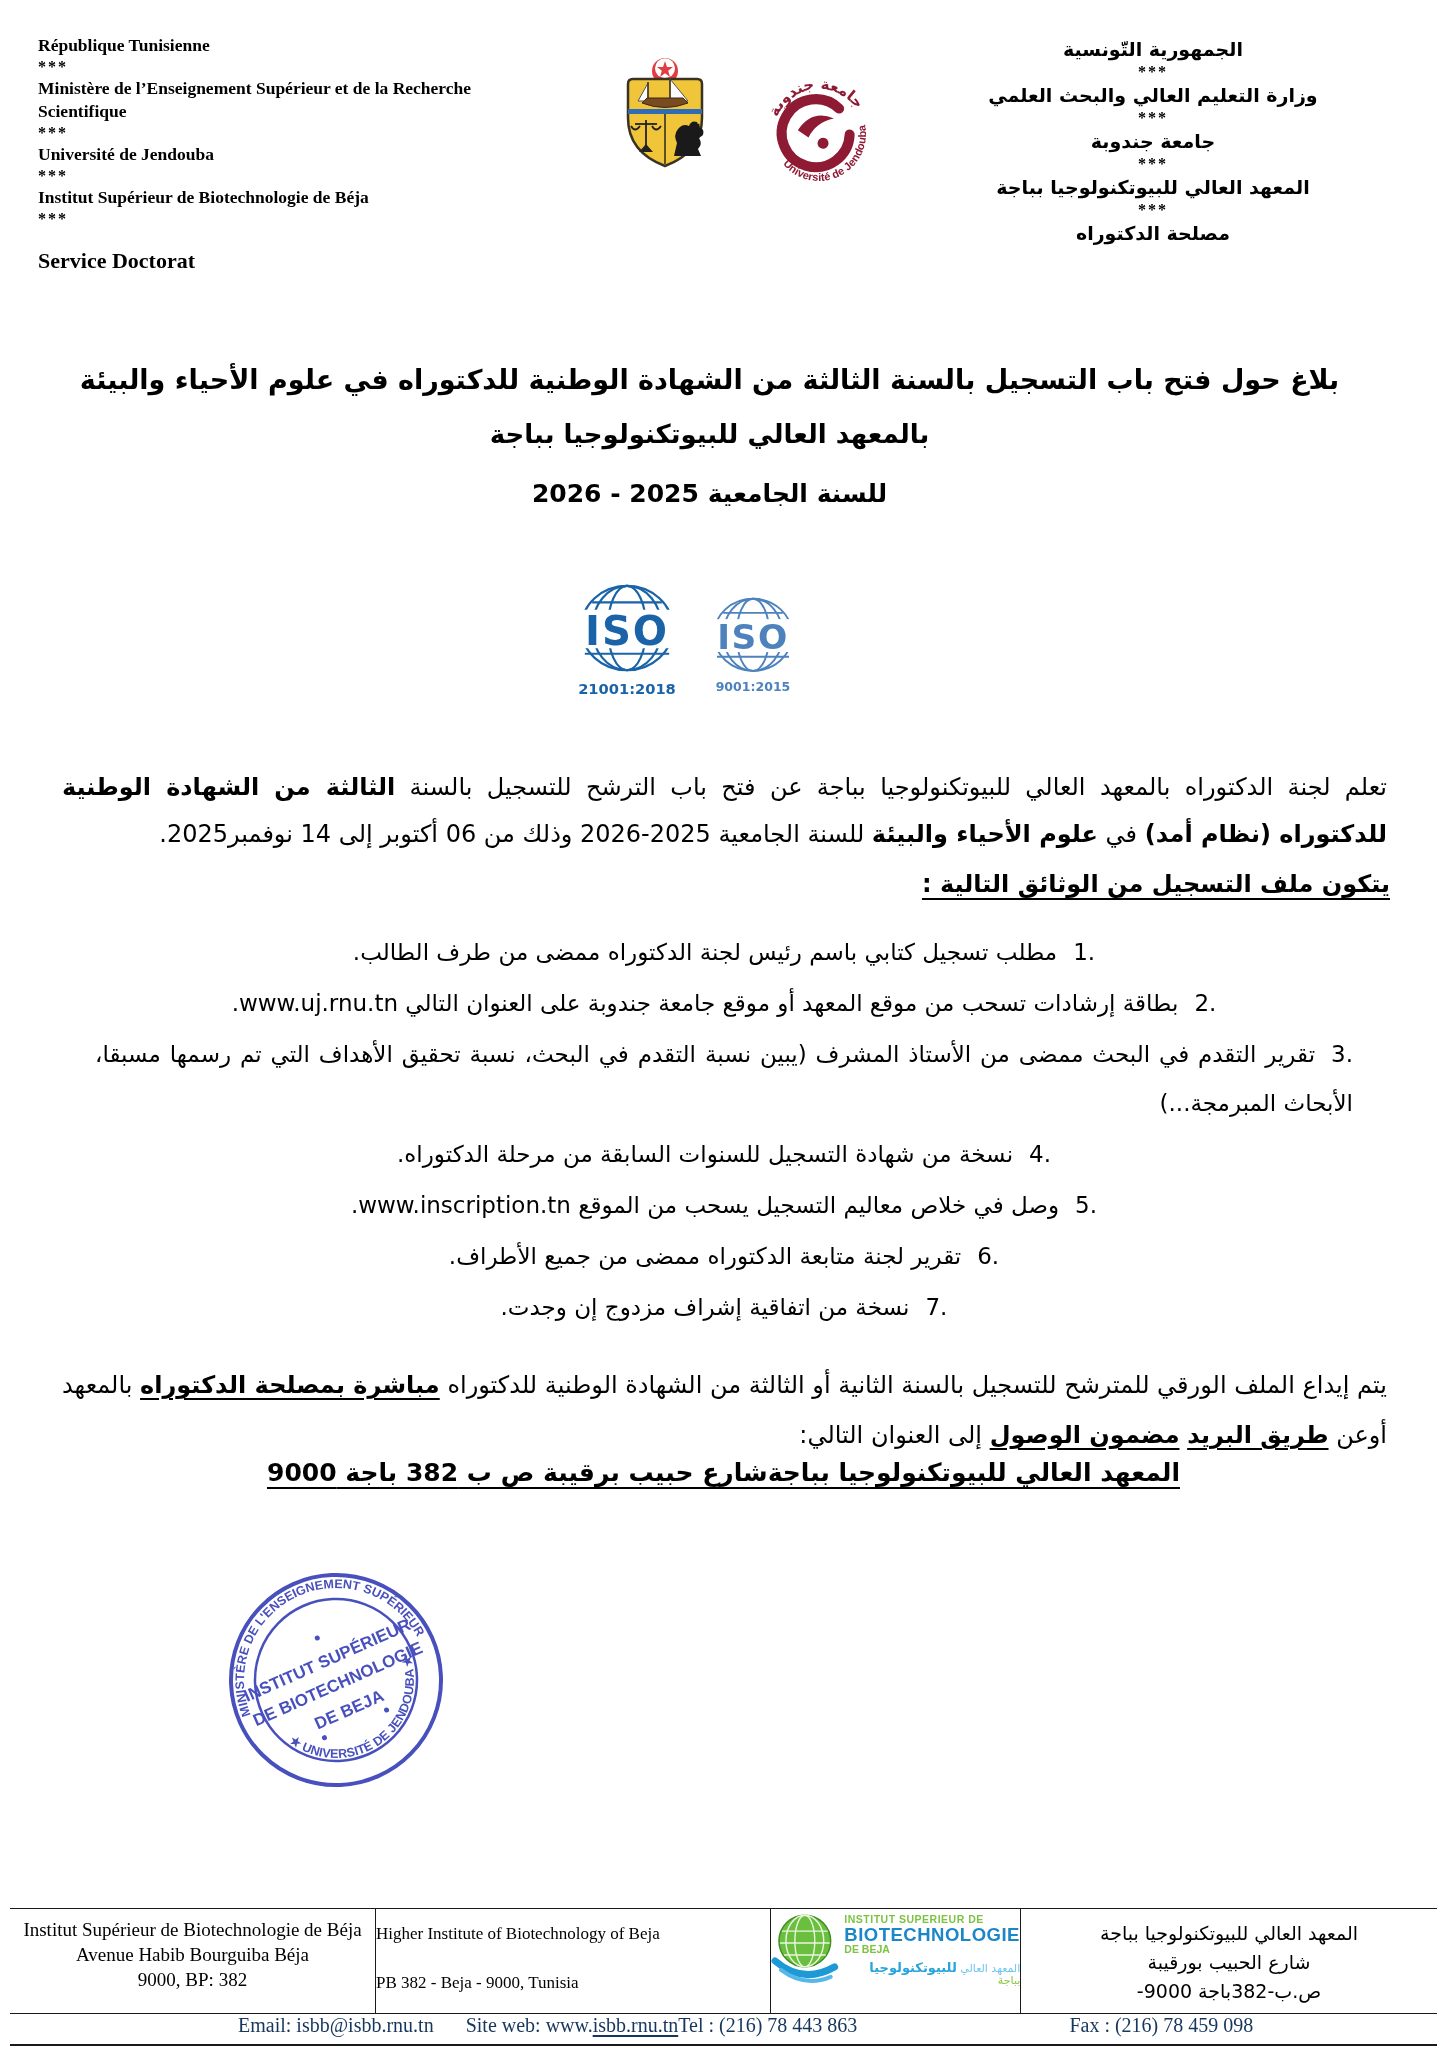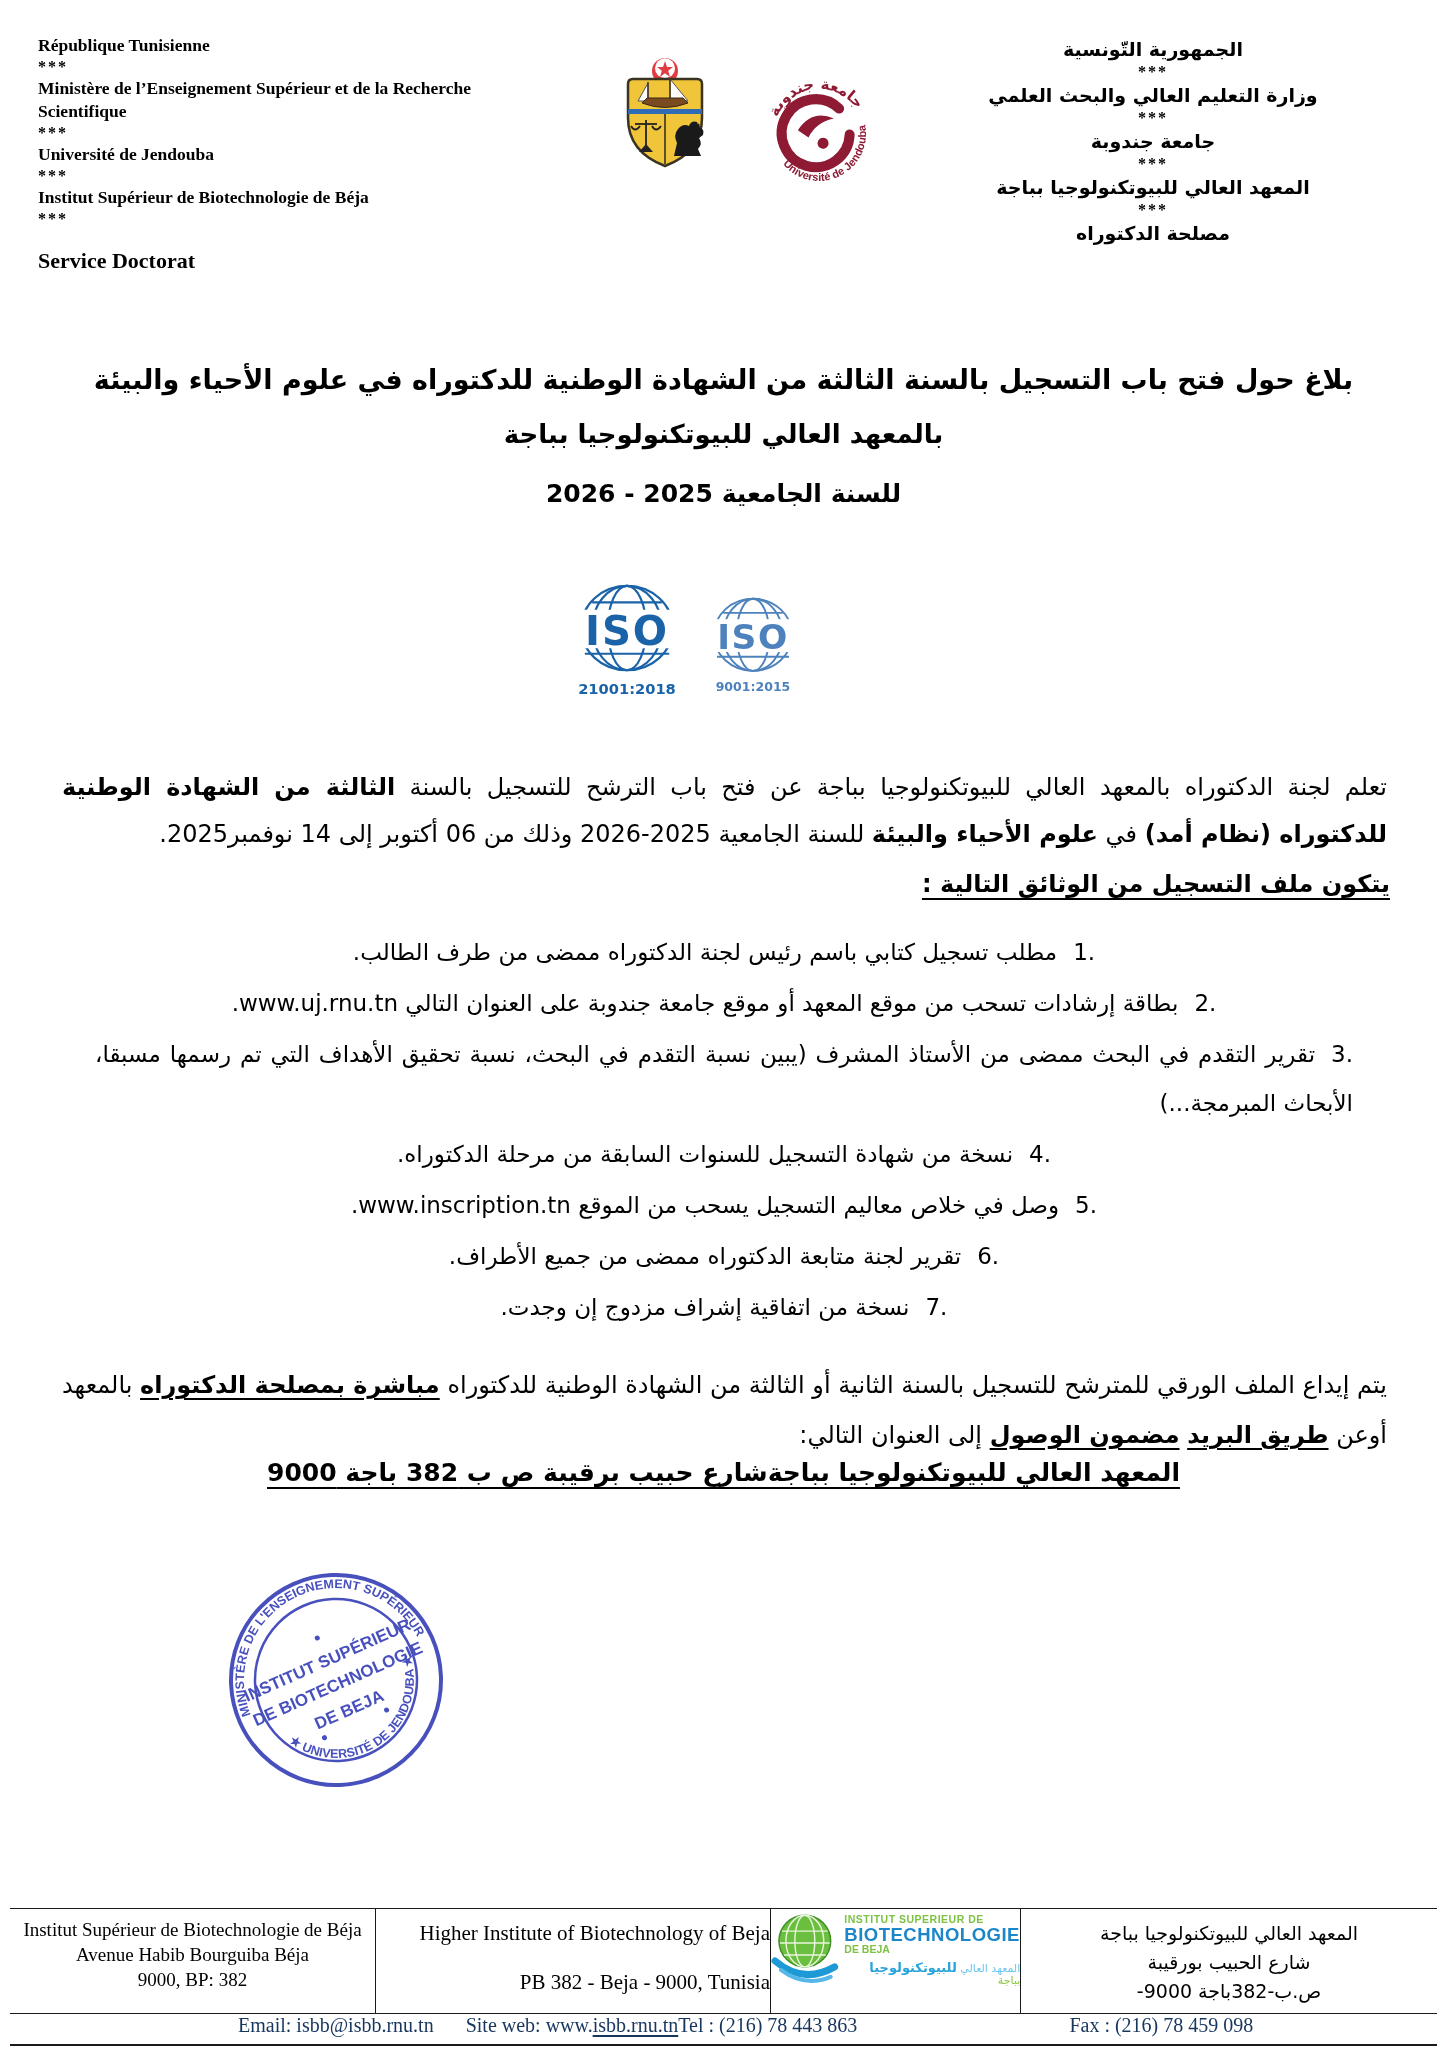--- a/index.html
+++ b/index.html
@@ -23,21 +23,21 @@
     font-family:"DejaVu Sans", sans-serif; font-weight:bold;
     font-size:19px; line-height:26px;
   }
   .hdr-right .sep { font-family:"Liberation Serif", serif; font-size:16px; letter-spacing:2px; line-height:20px; }
 
   .emblem  { position:absolute; left:618px; top:56px; width:94px;  height:120px; }
   .uj-logo { position:absolute; left:758px; top:72px; width:122px; height:124px; transform:rotate(-18deg); }
 
   
   .title-block {
-    position:absolute; left:60px; top:364px; width:1327px;
+    position:absolute; left:46px; top:364px; width:1327px;
     direction:rtl; text-align:center;
     font-family:"DejaVu Sans", sans-serif; font-weight:bold;
   }
   .title-l1 { font-size:27px; }
   .title-l2 { font-size:26px; margin-top:24px; }
   .title-l3 { font-size:25px; margin-top:30px; }
 
   
   .iso-row { position:absolute; left:572px; top:580px; display:flex; align-items:flex-start; gap:24px; }
   .iso2 { margin-top:14px; }
@@ -78,21 +78,21 @@
   
   .footer { position:absolute; left:10px; top:1908px; width:1427px; }
   .footer-table {
     display:flex; align-items:stretch;
     border-top:1.5px solid #1a1a1a; border-bottom:1.5px solid #1a1a1a;
     height:106px; box-sizing:border-box;
   }
   .fcell { box-sizing:border-box; padding-top:8px; }
   .fcell + .fcell { border-left:1.5px solid #1a1a1a; }
   .fcell1 { width:365px; text-align:center; font-size:19px; line-height:25px; }
-  .fcell2 { width:395px; text-align:right; font-size:21px; line-height:25px; padding-top:12px; }
+  .fcell2 { width:395px; text-align:left; font-size:17px; line-height:25px; padding-top:12px; }
   .fcell2 .pb { margin-top:24px; }
   .fcell3 { width:250px; display:flex; align-items:flex-start; justify-content:center; padding-top:2px; }
   .fcell4 { flex:1; text-align:center; direction:rtl;
             font-family:"DejaVu Sans", sans-serif; font-size:19px; line-height:29px; padding-top:10px; }
 
   .isbb-logo { display:flex; align-items:center; gap:4px; }
   .isbb-text { display:flex; flex-direction:column; line-height:1.05;
                font-family:"Liberation Sans", sans-serif; }
   .isbb-t1 { color:#7dc242; font-size:10.5px; font-weight:bold; letter-spacing:.5px; }
   .isbb-t2 { color:#1b87c9; font-size:18.5px; font-weight:bold; letter-spacing:.5px; }

